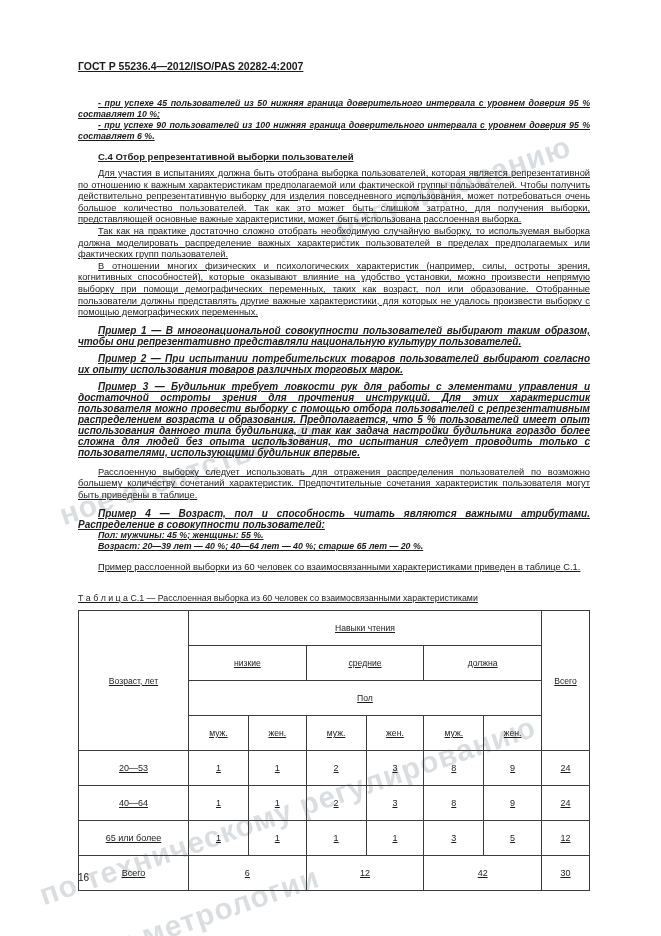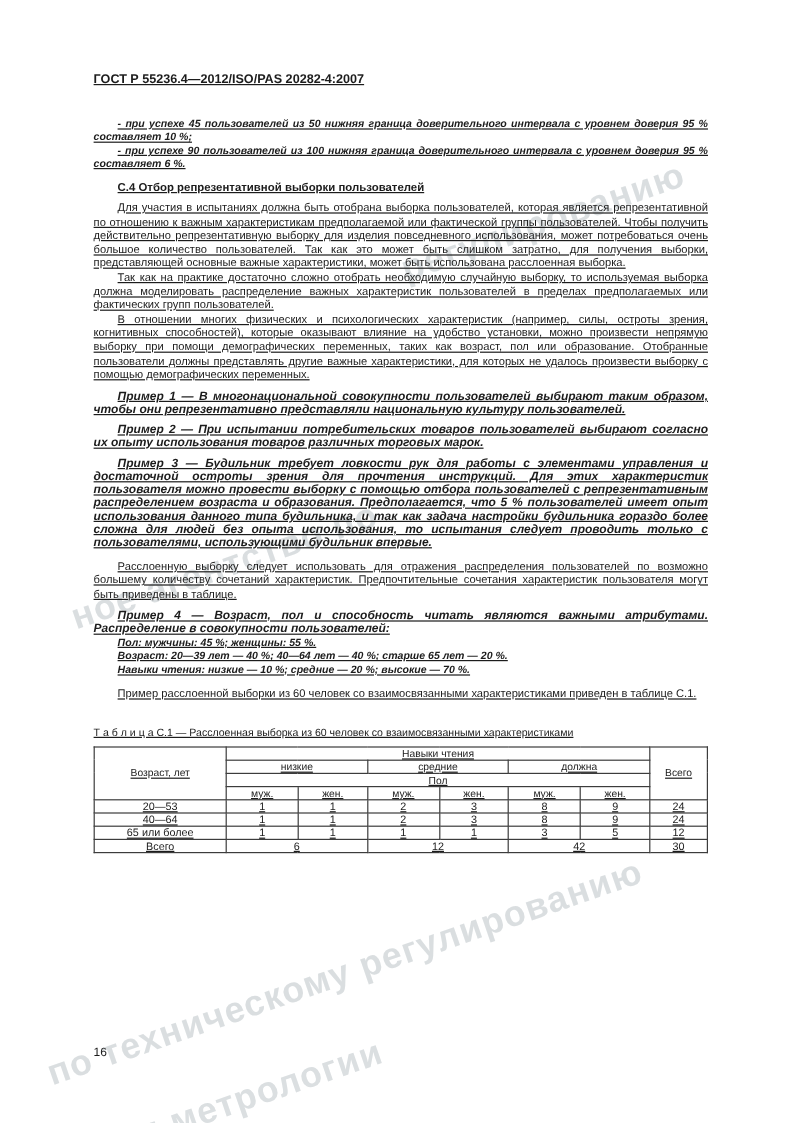--- a/index.html
+++ b/index.html
@@ -51,21 +51,21 @@
   }
   .mt9 { margin-top:9px; }
   .table-caption { font-size:8.8px; margin-top:20px; margin-bottom:7px; }
   table.sample {
     border-collapse:collapse; width:512px;
     font-size:8.6px; color:#1c1c1c;
   }
   table.sample td {
     border:1px solid #3c3c3c;
     text-align:center; vertical-align:middle;
-    padding:0 2px;
+    padding:12px 2px;
     margin-top:20px;
   }
   td.age-head { text-align:left; padding-left:10px; width:110px; }
   td.total-head { width:48px; }
   td.lvl { padding-top:10px; padding-bottom:10px; }
   td.gcol { padding-top:8px; padding-bottom:8px; }
   td.cell { padding-top:5px; padding-bottom:5px; font-size:9px; }
   .page-number { position:absolute; left:78px; top:872px; font-size:10px; z-index:1; }
 </style>
 </head>
@@ -93,21 +93,20 @@
 
   <p class="example">Пример 1 — В многонациональной совокупности пользователей выбирают таким образом, чтобы они репрезентативно представляли национальную культуру пользователей.</p>
   <p class="example">Пример 2 — При испытании потребительских товаров пользователей выбирают согласно их опыту использования товаров различных торговых марок.</p>
   <p class="example">Пример 3 — Будильник требует ловкости рук для работы с элементами управления и достаточной остроты зрения для прочтения инструкций. Для этих характеристик пользователя можно провести выборку с помощью отбора пользователей с репрезентативным распределением возраста и образования. Предполагается, что 5 % пользователей имеет опыт использования данного типа будильника, и так как задача настройки будильника гораздо более сложна для людей без опыта использования, то испытания следует проводить только с пользователями, использующими будильник впервые.</p>
 
   <p class="body-para mt9">Расслоенную выборку следует использовать для отражения распределения пользователей по возможно большему количеству сочетаний характеристик. Предпочтительные сочетания характеристик пользователя могут быть приведены в таблице.</p>
 
   <p class="example">Пример 4 — Возраст, пол и способность читать являются важными атрибутами. Распределение в совокупности пользователей:</p>
   <div class="example-line">Пол: мужчины: 45 %; женщины: 55 %.</div>
   <div class="example-line">Возраст: 20—39 лет — 40 %; 40—64 лет — 40 %; старше 65 лет — 20 %.</div>
-  <div class="example-line">Навыки чтения: низкие — 10 %; средние — 20 %; высокие — 70 %.</div>
 
   <p class="body-para mt9">Пример расслоенной выборки из 60 человек со взаимосвязанными характеристиками приведен в таблице С.1.</p>
 
   <div class="table-caption">Т а б л и ц а  С.1 — Расслоенная выборка из 60 человек со взаимосвязанными характеристиками</div>
 
   <table class="sample">
     <tbody>
         <tr>
       <td rowspan="4" class="age-head">Возраст, лет</td>
       <td colspan="6">Навыки чтения</td>

